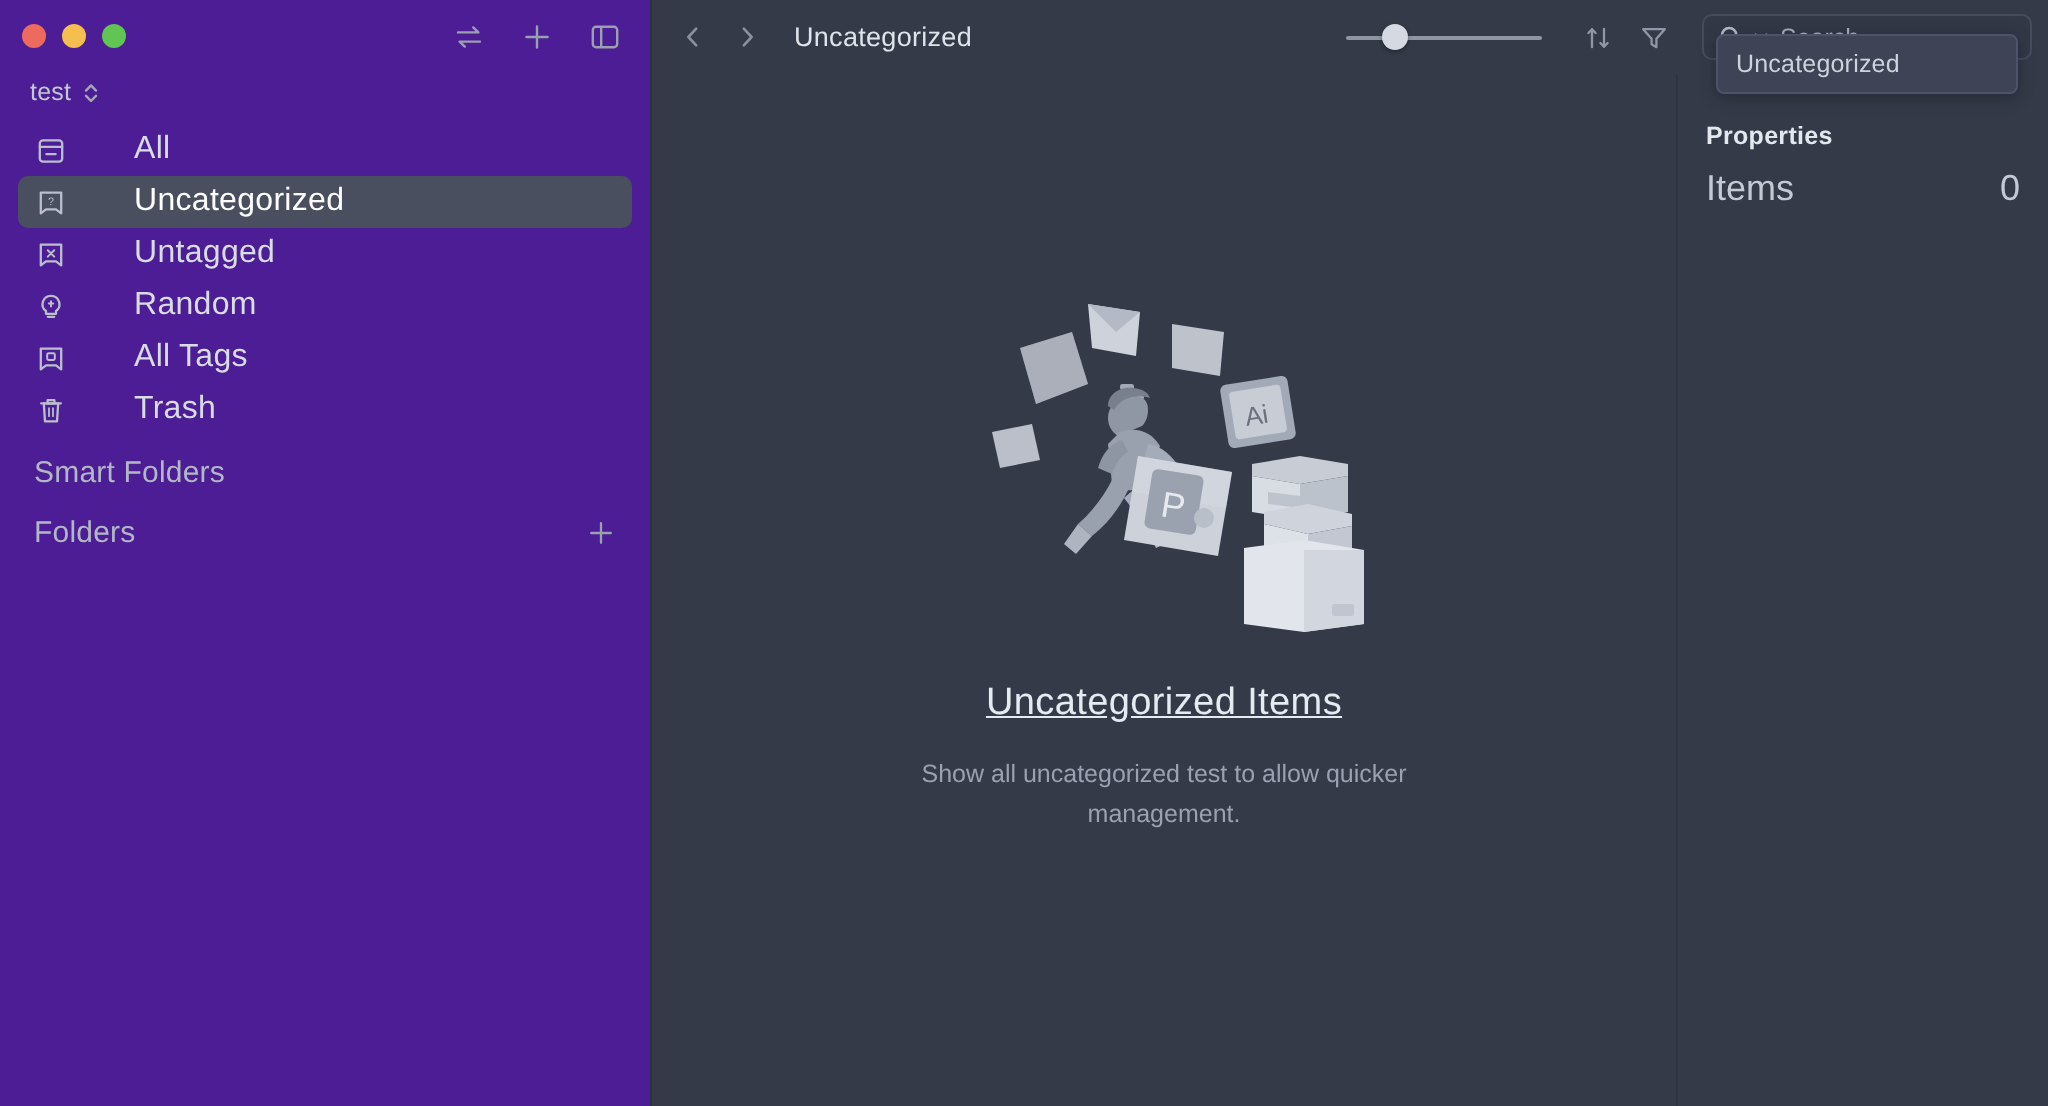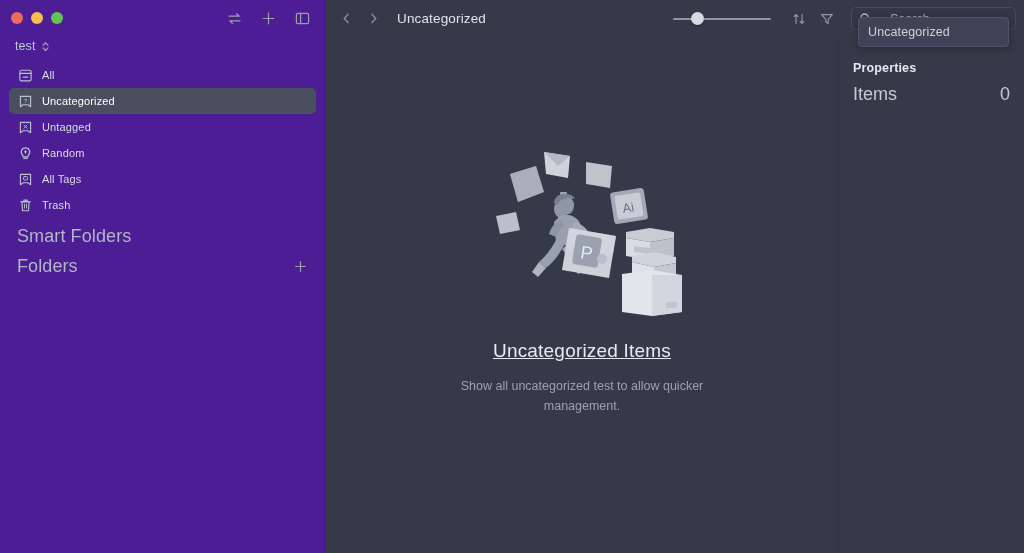--- a/index.html
+++ b/index.html
@@ -78,32 +78,32 @@
     padding: 0 8px;
     border-radius: 5px;
     margin-bottom: 0px;
     cursor: default;
   }
   .sb-item + .sb-item { margin-top: 0px; }
   .sb-item.selected { background: #4a4f60; }
   .sb-icon { width: 16px; height: 16px; display:flex; align-items:center; justify-content:center; color: #b9bfcd; flex: 0 0 16px;}
   .sb-icon svg { display:block; }
   .sb-label {
-    font-size: 11px; color: #d8dce5; letter-spacing: .15px;
+    font-size: 16px; color: #d8dce5; letter-spacing: .15px; margin-left: 25px;
   }
   .sb-item.selected .sb-label { color: #ffffff; }
 
   .sb-section {
     display: flex; align-items: center;
     height: 24px;
     padding: 0 17px 0 17px;
     margin-top: 6px;
   }
   .sb-section-label {
-    font-size: 18px; color: #b1b7c4; letter-spacing: .1px;
+    font-size: 15px; color: #b1b7c4; letter-spacing: .1px;
   }
   .sb-section .addbtn {
     margin-left: auto; color: #9aa0ae; display: flex; align-items: center;
   }
 
   .sb-spacer { flex: 1 1 auto; }
 
   .sb-filter-wrap {
     flex: 0 0 auto;
     border-top: 1px solid #2f3441;

